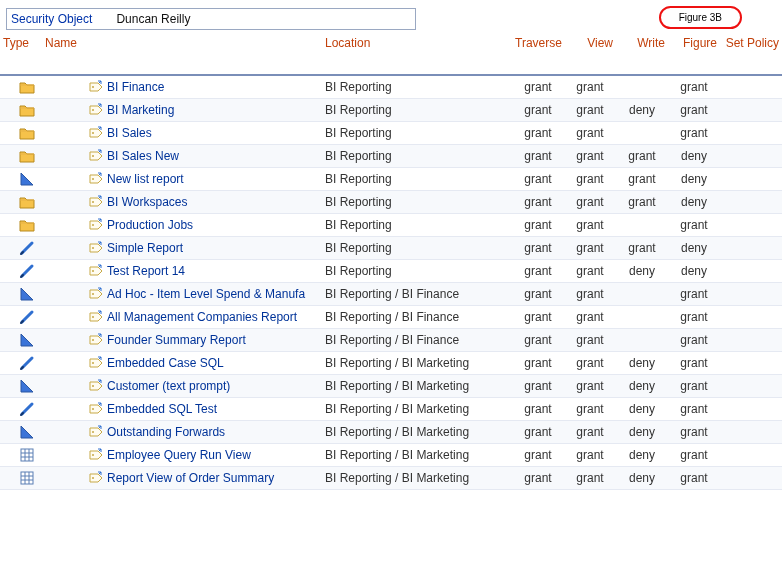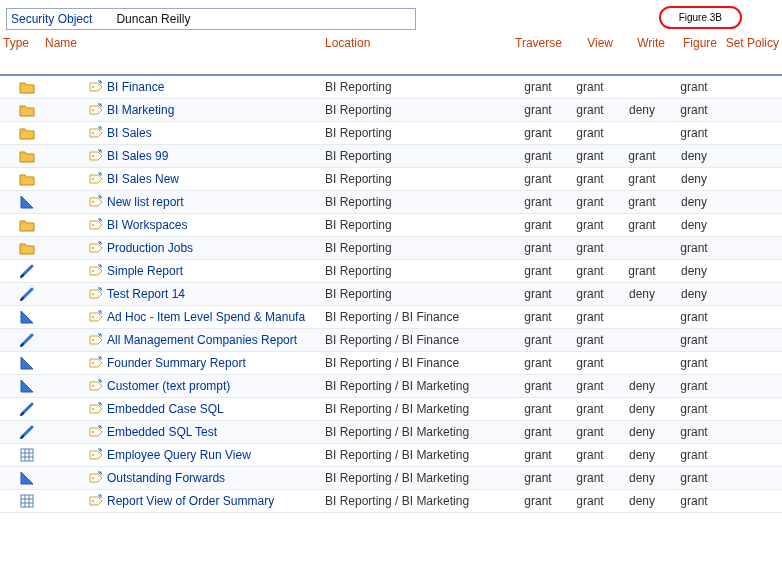--- a/index.html
+++ b/index.html
@@ -169,315 +169,294 @@
         <td class="type-cell"><span class="ico"><svg width="16" height="16" viewBox="0 0 16 16">
               <use href="#ic-folder"></use>
             </svg></span></td>
         <td>
           <span class="name-cell">
             <span class="ico">
               <svg width="16" height="16" viewBox="0 0 16 16">
                 <use href="#ic-tag"></use>
               </svg>
             </span>
-            <span class="link">BI Sales 99</span>
+            <span class="link">BI Sales New</span>
+          </span>
+        </td>
+        <td>BI Reporting</td>
+        <td class="c">grant</td>
+        <td class="c">grant</td>
+        <td class="c">grant</td>
+        <td class="c">deny</td>
+        <td class="c"></td>
+      </tr>
+      <tr>
+        <td class="type-cell"><span class="ico"><svg width="16" height="16" viewBox="0 0 16 16">
+              <use href="#ic-triangle"></use>
+            </svg></span></td>
+        <td>
+          <span class="name-cell">
+            <span class="ico">
+              <svg width="16" height="16" viewBox="0 0 16 16">
+                <use href="#ic-tag"></use>
+              </svg>
+            </span>
+            <span class="link">New list report</span>
           </span>
         </td>
         <td>BI Reporting</td>
         <td class="c">grant</td>
         <td class="c">grant</td>
         <td class="c">grant</td>
         <td class="c">deny</td>
         <td class="c"></td>
       </tr>
       <tr>
         <td class="type-cell"><span class="ico"><svg width="16" height="16" viewBox="0 0 16 16">
               <use href="#ic-folder"></use>
             </svg></span></td>
         <td>
           <span class="name-cell">
             <span class="ico">
               <svg width="16" height="16" viewBox="0 0 16 16">
                 <use href="#ic-tag"></use>
               </svg>
             </span>
-            <span class="link">BI Sales New</span>
-          </span>
-        </td>
-        <td>BI Reporting</td>
-        <td class="c">grant</td>
-        <td class="c">grant</td>
-        <td class="c">grant</td>
+            <span class="link">BI Workspaces</span>
+          </span>
+        </td>
+        <td>BI Reporting</td>
+        <td class="c">grant</td>
+        <td class="c">grant</td>
+        <td class="c">grant</td>
+        <td class="c">deny</td>
+        <td class="c"></td>
+      </tr>
+      <tr>
+        <td class="type-cell"><span class="ico"><svg width="16" height="16" viewBox="0 0 16 16">
+              <use href="#ic-folder"></use>
+            </svg></span></td>
+        <td>
+          <span class="name-cell">
+            <span class="ico">
+              <svg width="16" height="16" viewBox="0 0 16 16">
+                <use href="#ic-tag"></use>
+              </svg>
+            </span>
+            <span class="link">Production Jobs</span>
+          </span>
+        </td>
+        <td>BI Reporting</td>
+        <td class="c">grant</td>
+        <td class="c">grant</td>
+        <td class="c"></td>
+        <td class="c">grant</td>
+        <td class="c"></td>
+      </tr>
+      <tr>
+        <td class="type-cell"><span class="ico"><svg width="16" height="16" viewBox="0 0 16 16">
+              <use href="#ic-pen"></use>
+            </svg></span></td>
+        <td>
+          <span class="name-cell">
+            <span class="ico">
+              <svg width="16" height="16" viewBox="0 0 16 16">
+                <use href="#ic-tag"></use>
+              </svg>
+            </span>
+            <span class="link">Simple Report</span>
+          </span>
+        </td>
+        <td>BI Reporting</td>
+        <td class="c">grant</td>
+        <td class="c">grant</td>
+        <td class="c">grant</td>
+        <td class="c">deny</td>
+        <td class="c"></td>
+      </tr>
+      <tr>
+        <td class="type-cell"><span class="ico"><svg width="16" height="16" viewBox="0 0 16 16">
+              <use href="#ic-pen"></use>
+            </svg></span></td>
+        <td>
+          <span class="name-cell">
+            <span class="ico">
+              <svg width="16" height="16" viewBox="0 0 16 16">
+                <use href="#ic-tag"></use>
+              </svg>
+            </span>
+            <span class="link">Test Report 14</span>
+          </span>
+        </td>
+        <td>BI Reporting</td>
+        <td class="c">grant</td>
+        <td class="c">grant</td>
+        <td class="c">deny</td>
         <td class="c">deny</td>
         <td class="c"></td>
       </tr>
       <tr>
         <td class="type-cell"><span class="ico"><svg width="16" height="16" viewBox="0 0 16 16">
               <use href="#ic-triangle"></use>
             </svg></span></td>
         <td>
           <span class="name-cell">
             <span class="ico">
               <svg width="16" height="16" viewBox="0 0 16 16">
                 <use href="#ic-tag"></use>
               </svg>
             </span>
-            <span class="link">New list report</span>
-          </span>
-        </td>
-        <td>BI Reporting</td>
-        <td class="c">grant</td>
-        <td class="c">grant</td>
-        <td class="c">grant</td>
-        <td class="c">deny</td>
-        <td class="c"></td>
-      </tr>
-      <tr>
-        <td class="type-cell"><span class="ico"><svg width="16" height="16" viewBox="0 0 16 16">
-              <use href="#ic-folder"></use>
-            </svg></span></td>
-        <td>
-          <span class="name-cell">
-            <span class="ico">
-              <svg width="16" height="16" viewBox="0 0 16 16">
-                <use href="#ic-tag"></use>
-              </svg>
-            </span>
-            <span class="link">BI Workspaces</span>
-          </span>
-        </td>
-        <td>BI Reporting</td>
-        <td class="c">grant</td>
-        <td class="c">grant</td>
-        <td class="c">grant</td>
-        <td class="c">deny</td>
-        <td class="c"></td>
-      </tr>
-      <tr>
-        <td class="type-cell"><span class="ico"><svg width="16" height="16" viewBox="0 0 16 16">
-              <use href="#ic-folder"></use>
-            </svg></span></td>
-        <td>
-          <span class="name-cell">
-            <span class="ico">
-              <svg width="16" height="16" viewBox="0 0 16 16">
-                <use href="#ic-tag"></use>
-              </svg>
-            </span>
-            <span class="link">Production Jobs</span>
-          </span>
-        </td>
-        <td>BI Reporting</td>
+            <span class="link">Ad Hoc - Item Level Spend &amp; Manufa</span>
+          </span>
+        </td>
+        <td>BI Reporting / BI Finance</td>
         <td class="c">grant</td>
         <td class="c">grant</td>
         <td class="c"></td>
         <td class="c">grant</td>
         <td class="c"></td>
       </tr>
       <tr>
         <td class="type-cell"><span class="ico"><svg width="16" height="16" viewBox="0 0 16 16">
               <use href="#ic-pen"></use>
             </svg></span></td>
         <td>
           <span class="name-cell">
             <span class="ico">
               <svg width="16" height="16" viewBox="0 0 16 16">
                 <use href="#ic-tag"></use>
               </svg>
             </span>
-            <span class="link">Simple Report</span>
-          </span>
-        </td>
-        <td>BI Reporting</td>
-        <td class="c">grant</td>
-        <td class="c">grant</td>
-        <td class="c">grant</td>
-        <td class="c">deny</td>
+            <span class="link">All Management Companies Report</span>
+          </span>
+        </td>
+        <td>BI Reporting / BI Finance</td>
+        <td class="c">grant</td>
+        <td class="c">grant</td>
+        <td class="c"></td>
+        <td class="c">grant</td>
+        <td class="c"></td>
+      </tr>
+      <tr>
+        <td class="type-cell"><span class="ico"><svg width="16" height="16" viewBox="0 0 16 16">
+              <use href="#ic-triangle"></use>
+            </svg></span></td>
+        <td>
+          <span class="name-cell">
+            <span class="ico">
+              <svg width="16" height="16" viewBox="0 0 16 16">
+                <use href="#ic-tag"></use>
+              </svg>
+            </span>
+            <span class="link">Founder Summary Report</span>
+          </span>
+        </td>
+        <td>BI Reporting / BI Finance</td>
+        <td class="c">grant</td>
+        <td class="c">grant</td>
+        <td class="c"></td>
+        <td class="c">grant</td>
         <td class="c"></td>
       </tr>
       <tr>
         <td class="type-cell"><span class="ico"><svg width="16" height="16" viewBox="0 0 16 16">
               <use href="#ic-pen"></use>
             </svg></span></td>
         <td>
           <span class="name-cell">
             <span class="ico">
               <svg width="16" height="16" viewBox="0 0 16 16">
                 <use href="#ic-tag"></use>
               </svg>
             </span>
-            <span class="link">Test Report 14</span>
-          </span>
-        </td>
-        <td>BI Reporting</td>
-        <td class="c">grant</td>
-        <td class="c">grant</td>
-        <td class="c">deny</td>
-        <td class="c">deny</td>
+            <span class="link">Embedded Case SQL</span>
+          </span>
+        </td>
+        <td>BI Reporting / BI Marketing</td>
+        <td class="c">grant</td>
+        <td class="c">grant</td>
+        <td class="c">deny</td>
+        <td class="c">grant</td>
         <td class="c"></td>
       </tr>
       <tr>
         <td class="type-cell"><span class="ico"><svg width="16" height="16" viewBox="0 0 16 16">
               <use href="#ic-triangle"></use>
             </svg></span></td>
         <td>
           <span class="name-cell">
             <span class="ico">
               <svg width="16" height="16" viewBox="0 0 16 16">
                 <use href="#ic-tag"></use>
               </svg>
             </span>
-            <span class="link">Ad Hoc - Item Level Spend &amp; Manufa</span>
-          </span>
-        </td>
-        <td>BI Reporting / BI Finance</td>
-        <td class="c">grant</td>
-        <td class="c">grant</td>
-        <td class="c"></td>
+            <span class="link">Customer (text prompt)</span>
+          </span>
+        </td>
+        <td>BI Reporting / BI Marketing</td>
+        <td class="c">grant</td>
+        <td class="c">grant</td>
+        <td class="c">deny</td>
         <td class="c">grant</td>
         <td class="c"></td>
       </tr>
       <tr>
         <td class="type-cell"><span class="ico"><svg width="16" height="16" viewBox="0 0 16 16">
               <use href="#ic-pen"></use>
             </svg></span></td>
         <td>
           <span class="name-cell">
             <span class="ico">
               <svg width="16" height="16" viewBox="0 0 16 16">
                 <use href="#ic-tag"></use>
               </svg>
             </span>
-            <span class="link">All Management Companies Report</span>
-          </span>
-        </td>
-        <td>BI Reporting / BI Finance</td>
-        <td class="c">grant</td>
-        <td class="c">grant</td>
-        <td class="c"></td>
+            <span class="link">Embedded SQL Test</span>
+          </span>
+        </td>
+        <td>BI Reporting / BI Marketing</td>
+        <td class="c">grant</td>
+        <td class="c">grant</td>
+        <td class="c">deny</td>
         <td class="c">grant</td>
         <td class="c"></td>
       </tr>
       <tr>
         <td class="type-cell"><span class="ico"><svg width="16" height="16" viewBox="0 0 16 16">
               <use href="#ic-triangle"></use>
             </svg></span></td>
         <td>
           <span class="name-cell">
             <span class="ico">
               <svg width="16" height="16" viewBox="0 0 16 16">
                 <use href="#ic-tag"></use>
               </svg>
             </span>
-            <span class="link">Founder Summary Report</span>
-          </span>
-        </td>
-        <td>BI Reporting / BI Finance</td>
-        <td class="c">grant</td>
-        <td class="c">grant</td>
-        <td class="c"></td>
-        <td class="c">grant</td>
-        <td class="c"></td>
-      </tr>
-      <tr>
-        <td class="type-cell"><span class="ico"><svg width="16" height="16" viewBox="0 0 16 16">
-              <use href="#ic-triangle"></use>
-            </svg></span></td>
-        <td>
-          <span class="name-cell">
-            <span class="ico">
-              <svg width="16" height="16" viewBox="0 0 16 16">
-                <use href="#ic-tag"></use>
-              </svg>
-            </span>
-            <span class="link">Customer (text prompt)</span>
+            <span class="link">Outstanding Forwards</span>
           </span>
         </td>
         <td>BI Reporting / BI Marketing</td>
         <td class="c">grant</td>
         <td class="c">grant</td>
         <td class="c">deny</td>
         <td class="c">grant</td>
         <td class="c"></td>
       </tr>
       <tr>
         <td class="type-cell"><span class="ico"><svg width="16" height="16" viewBox="0 0 16 16">
-              <use href="#ic-pen"></use>
-            </svg></span></td>
-        <td>
-          <span class="name-cell">
-            <span class="ico">
-              <svg width="16" height="16" viewBox="0 0 16 16">
-                <use href="#ic-tag"></use>
-              </svg>
-            </span>
-            <span class="link">Embedded Case SQL</span>
-          </span>
-        </td>
-        <td>BI Reporting / BI Marketing</td>
-        <td class="c">grant</td>
-        <td class="c">grant</td>
-        <td class="c">deny</td>
-        <td class="c">grant</td>
-        <td class="c"></td>
-      </tr>
-      <tr>
-        <td class="type-cell"><span class="ico"><svg width="16" height="16" viewBox="0 0 16 16">
-              <use href="#ic-pen"></use>
-            </svg></span></td>
-        <td>
-          <span class="name-cell">
-            <span class="ico">
-              <svg width="16" height="16" viewBox="0 0 16 16">
-                <use href="#ic-tag"></use>
-              </svg>
-            </span>
-            <span class="link">Embedded SQL Test</span>
-          </span>
-        </td>
-        <td>BI Reporting / BI Marketing</td>
-        <td class="c">grant</td>
-        <td class="c">grant</td>
-        <td class="c">deny</td>
-        <td class="c">grant</td>
-        <td class="c"></td>
-      </tr>
-      <tr>
-        <td class="type-cell"><span class="ico"><svg width="16" height="16" viewBox="0 0 16 16">
               <use href="#ic-grid"></use>
             </svg></span></td>
         <td>
           <span class="name-cell">
             <span class="ico">
               <svg width="16" height="16" viewBox="0 0 16 16">
                 <use href="#ic-tag"></use>
               </svg>
             </span>
             <span class="link">Employee Query Run View</span>
-          </span>
-        </td>
-        <td>BI Reporting / BI Marketing</td>
-        <td class="c">grant</td>
-        <td class="c">grant</td>
-        <td class="c">deny</td>
-        <td class="c">grant</td>
-        <td class="c"></td>
-      </tr>
-      <tr>
-        <td class="type-cell"><span class="ico"><svg width="16" height="16" viewBox="0 0 16 16">
-              <use href="#ic-triangle"></use>
-            </svg></span></td>
-        <td>
-          <span class="name-cell">
-            <span class="ico">
-              <svg width="16" height="16" viewBox="0 0 16 16">
-                <use href="#ic-tag"></use>
-              </svg>
-            </span>
-            <span class="link">Outstanding Forwards</span>
           </span>
         </td>
         <td>BI Reporting / BI Marketing</td>
         <td class="c">grant</td>
         <td class="c">grant</td>
         <td class="c">deny</td>
         <td class="c">grant</td>
         <td class="c"></td>
       </tr>
       <tr>

